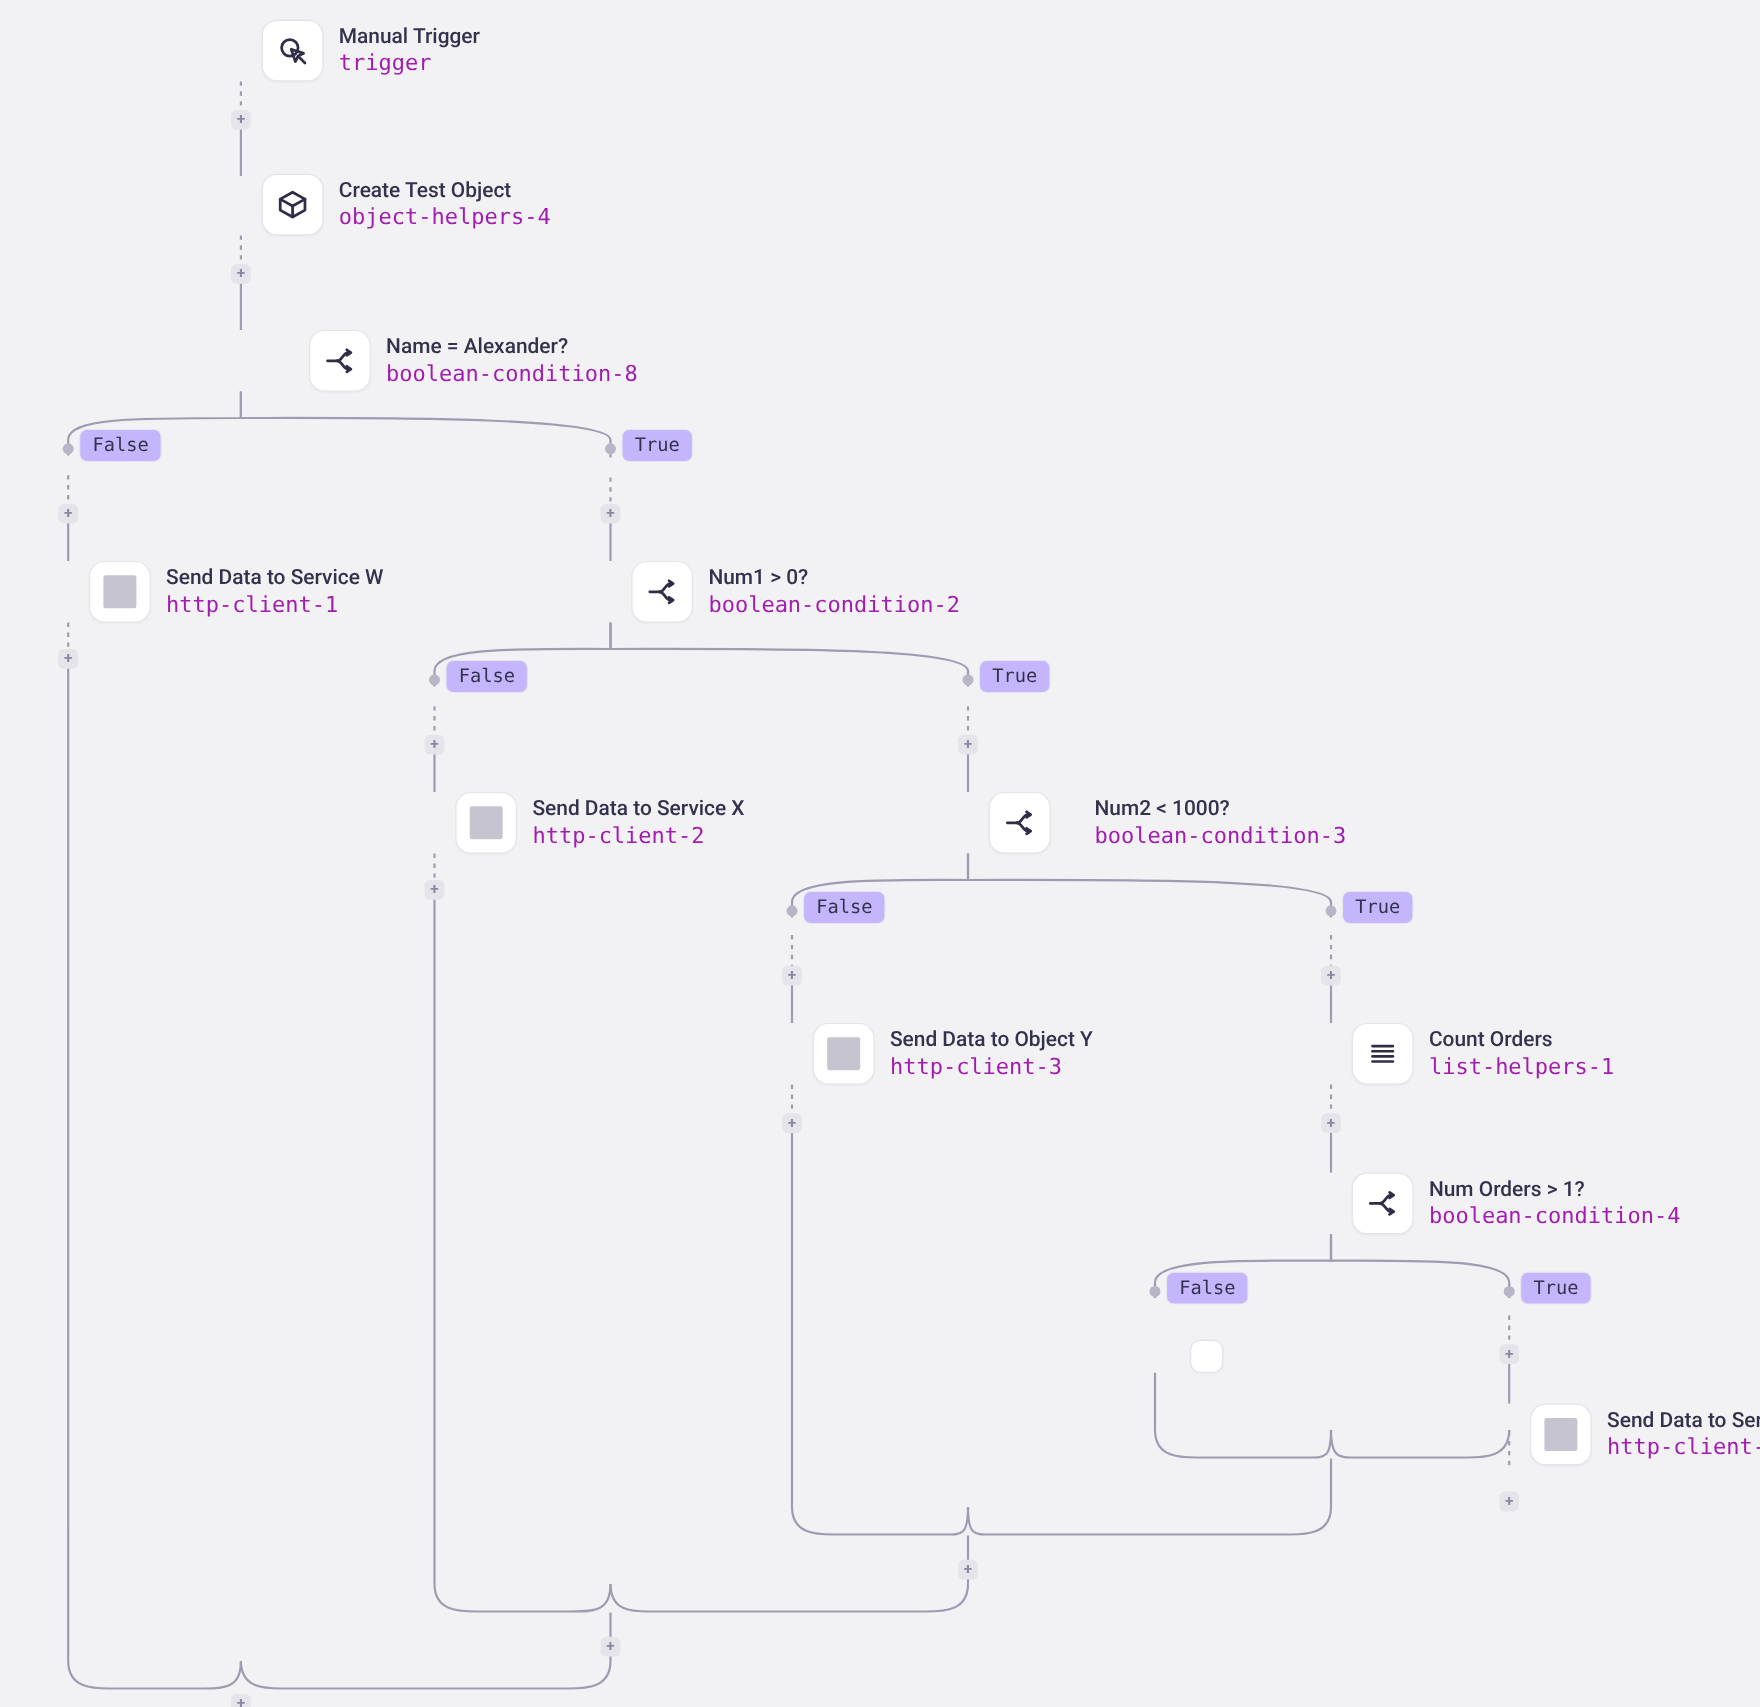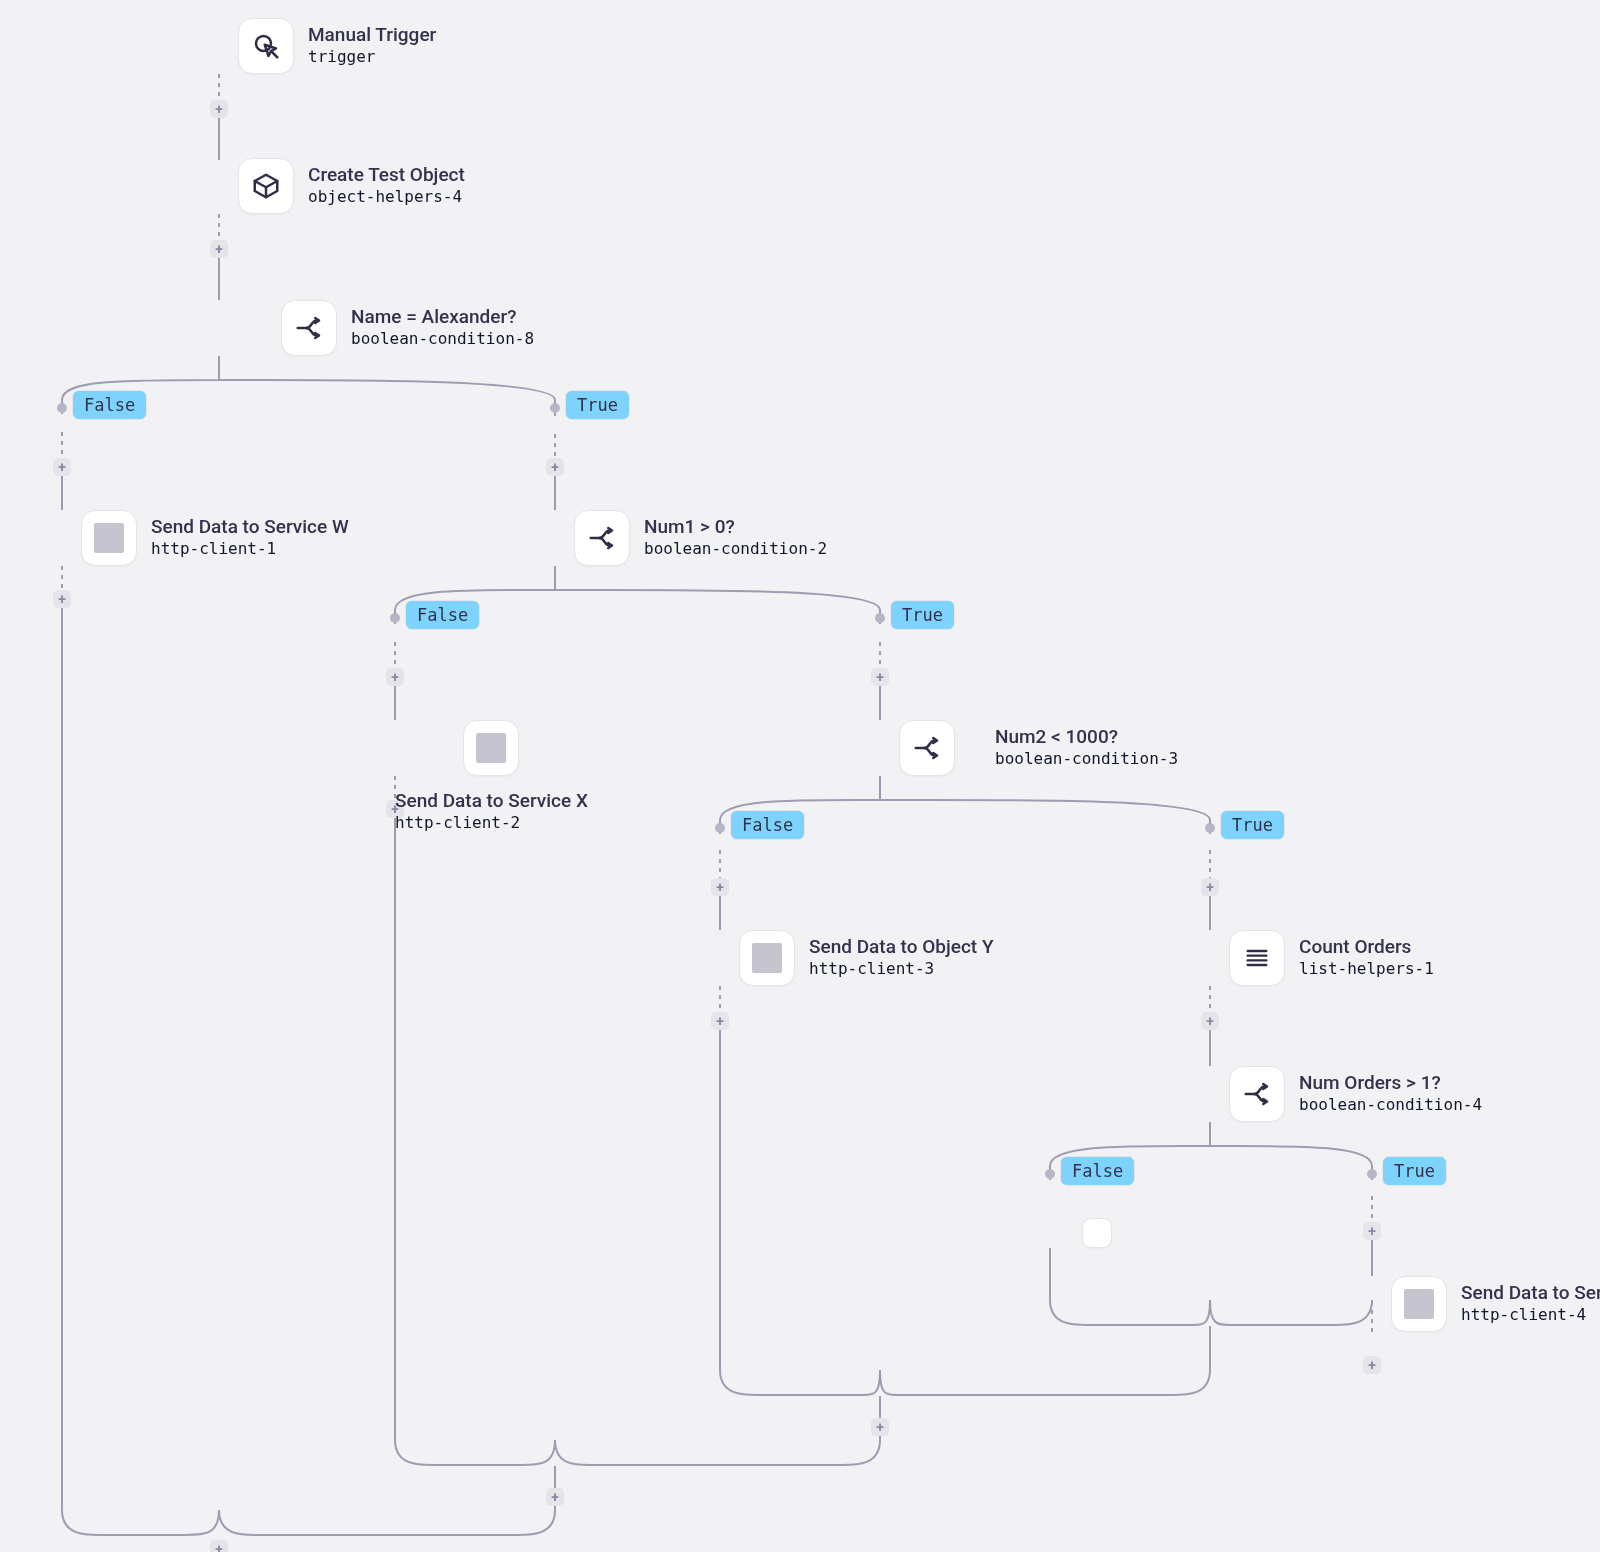--- a/index.html
+++ b/index.html
@@ -37,31 +37,31 @@
     border: 1px solid #e4e3ea;
     border-radius: 14px;
     display: flex;
     align-items: center;
     justify-content: center;
     box-shadow: 0 1px 2px rgba(40,40,60,0.04);
   }
   .node.small .icon-box { width: 30px; height: 30px; border-radius: 9px; }
   .node .label { white-space: nowrap; }
   .node .title { font-size: 19px; color: #33324d; font-weight: 500; line-height: 1.2; }
-  .node .sub { font-size: 16px; color: #0f172a; font-family: ui-monospace, SFMono-Regular, Menlo, Consolas, monospace; line-height: 1.3; }
+  .node .sub { font-size: 20px; color: #a21caf; font-family: ui-monospace, SFMono-Regular, Menlo, Consolas, monospace; line-height: 1.3; }
 
   .placeholder {
     width: 30px; height: 30px;
     background: #c6c5cf;
     border-radius: 2px;
   }
 
   .tag {
     position: absolute;
-    background: #7dd3fc;
+    background: #c4b5fd;
     border: 1px solid #e7e6ee;
     border-radius: 7px;
     padding: 4px 11px;
     font-family: ui-monospace, SFMono-Regular, Menlo, Consolas, monospace;
     font-size: 17px;
     color: #33324d;
   }
 
   .add-dot {
     position: absolute;
@@ -307,21 +307,21 @@
             <path d="M17 16 L20 18 L17 20"></path>
       </g>
         </svg>
     </div>
     <div class="label">
       <div class="title">Num1 &gt; 0?</div>
       <div class="sub">boolean-condition-2</div>
     </div>
   </div>
 
-  <div class="node" style="left:348px; top:720px;flex-direction:column;">
+  <div class="node" style="left:367px; top:720px;">
     <div class="icon-box">
         <div class="placeholder"></div>
       </div>
     <div class="label">
       <div class="title">Send Data to Service X</div>
       <div class="sub">http-client-2</div>
     </div>
   </div>
 
   <div class="node" style="left:852px; top:720px;gap:40px;">

